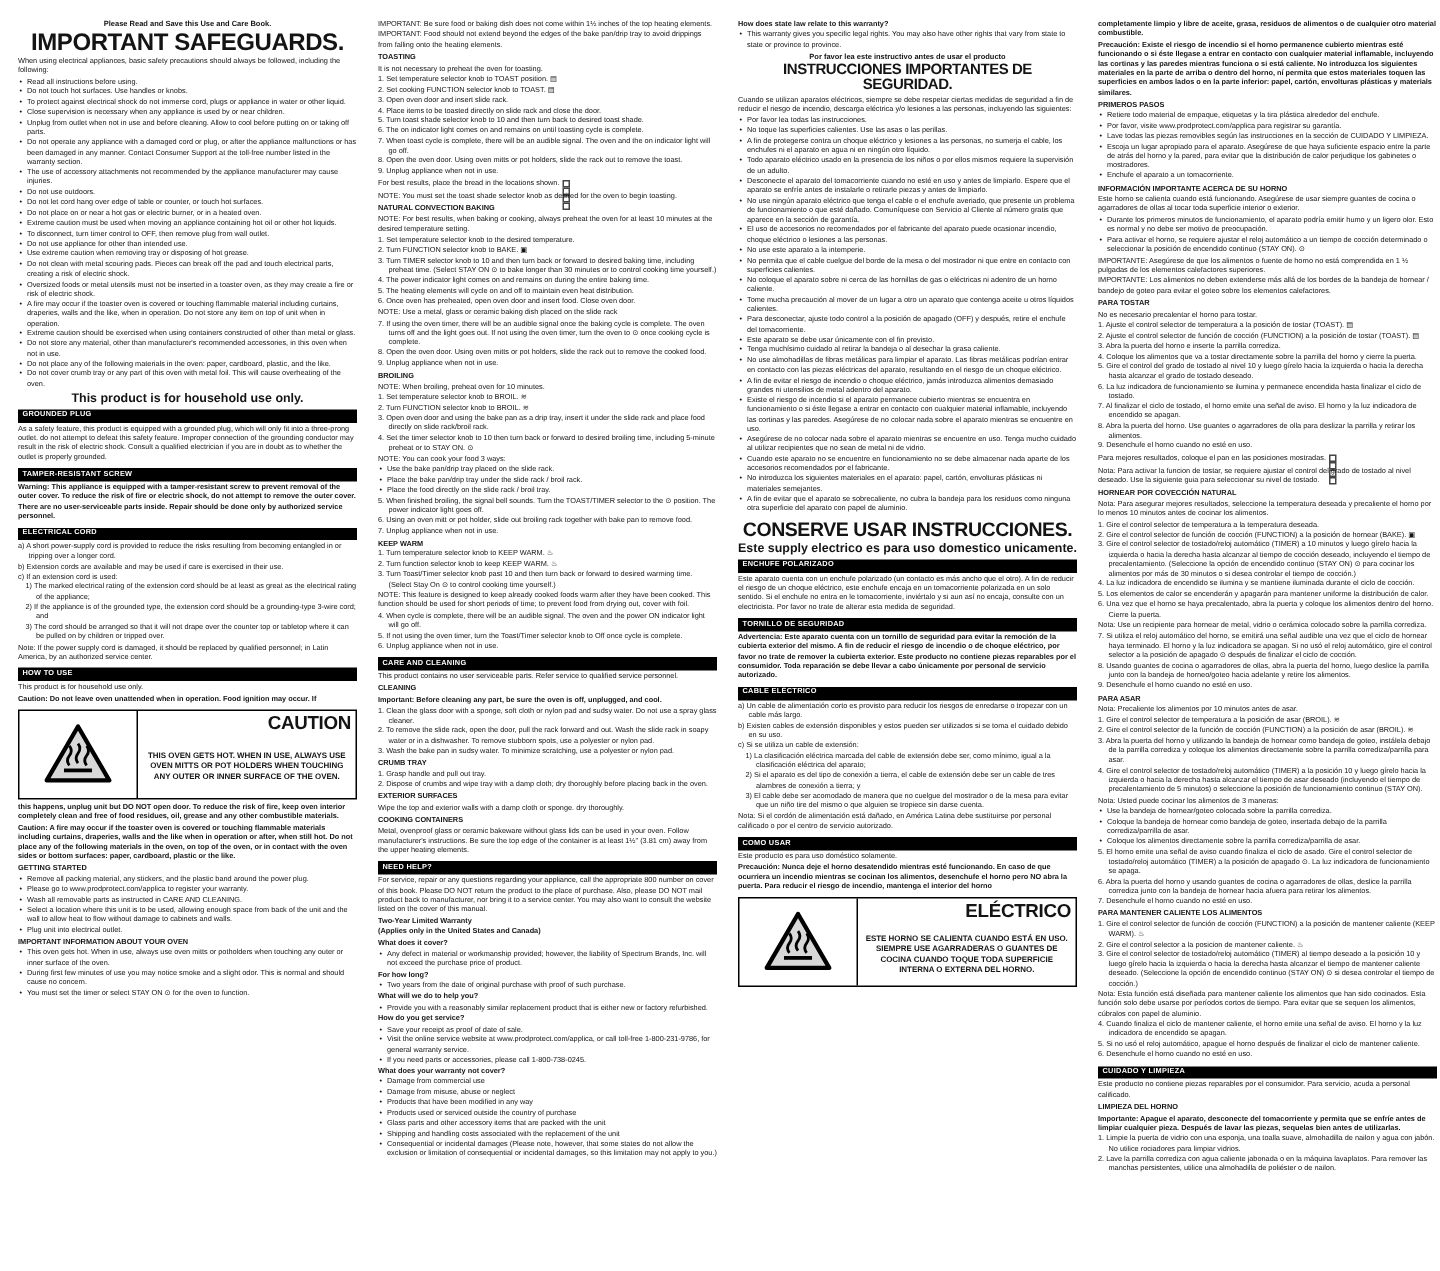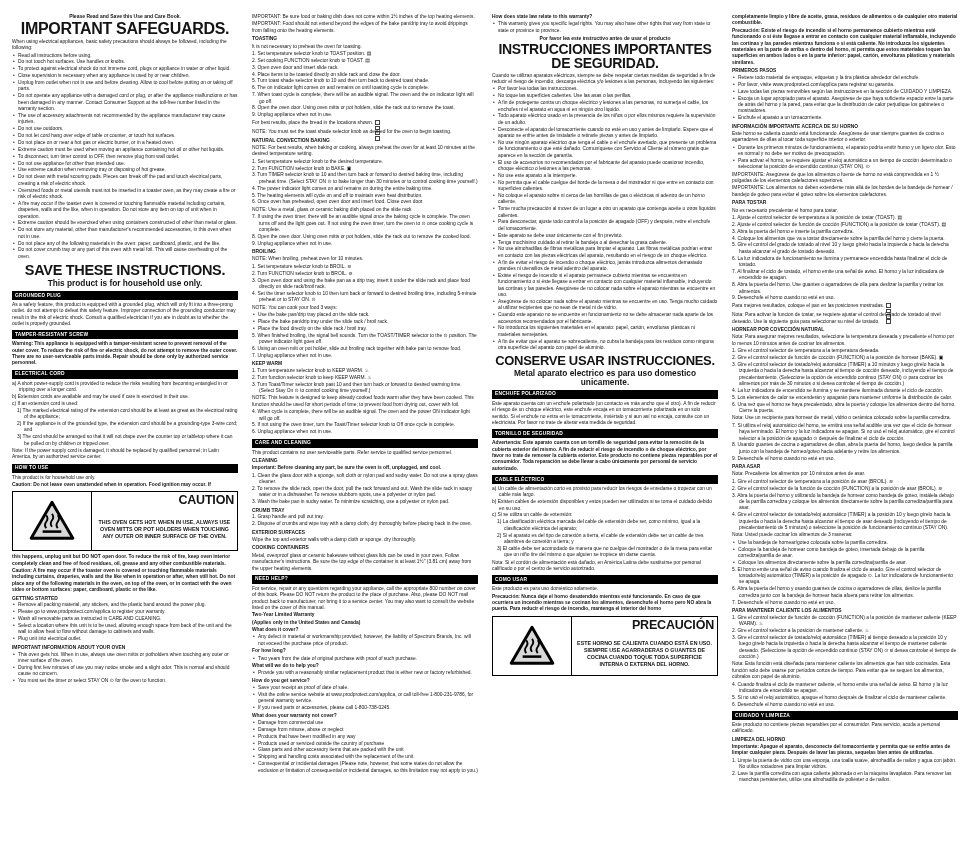--- a/index.html
+++ b/index.html
@@ -3,21 +3,21 @@
 <meta charset="utf-8">
 <style>
   html,body{margin:0;padding:0;background:#fff;}
   .page{width:960px;height:847px;background:#fff;box-sizing:border-box;
         display:flex;gap:14px;padding:13px 12px 8px 12px;overflow:hidden;
         font-family:"Liberation Sans",sans-serif;color:#141414;
         font-size:4.9px;line-height:1.3;}
   .col{width:226px;flex:0 0 226px;overflow:hidden;}
   .hsmall{font-size:5px;font-weight:bold;text-align:center;margin:0 0 1px;}
   .h1{font-size:16px;font-weight:bold;text-align:center;line-height:1.02;margin:1px 0 2px;letter-spacing:-0.3px;}
-  .h1.sm{font-size:14px;}
+  .h1.sm{font-size:10px;}
   .h2{font-size:14.5px;font-weight:bold;text-align:center;line-height:1.02;margin:3px 0 1px;letter-spacing:-0.3px;}
   .h2.sm{font-size:13px;}
   .h3{font-size:8.3px;font-weight:bold;text-align:center;margin:0 0 3px;line-height:1.1;}
   .bar{background:#000;color:#fff;font-weight:bold;font-size:4.9px;padding:1.5px 3px 1px;margin:3px 0 2px;letter-spacing:.2px;}
   .p{margin:1px 0;}
   .pb{font-weight:bold;margin:1px 0;}
   .sub{font-weight:bold;margin:2px 0 0;}
   .ul{margin:0.5px 0;}
   .li{position:relative;padding-left:6px;margin:0.5px 0;}
   .li:before{content:"\2022";position:absolute;left:1px;top:0;}
@@ -56,21 +56,20 @@
         <div class="li">Do not use appliance for other than intended use.</div>
         <div class="li">Use extreme caution when removing tray or disposing of hot grease.</div>
         <div class="li">Do not clean with metal scouring pads. Pieces can break off the pad and touch electrical parts, creating a risk of electric shock.</div>
         <div class="li">Oversized foods or metal utensils must not be inserted in a toaster oven, as they may create a fire or risk of electric shock.</div>
         <div class="li">A fire may occur if the toaster oven is covered or touching flammable material including curtains, draperies, walls and the like, when in operation. Do not store any item on top of unit when in operation.</div>
         <div class="li">Extreme caution should be exercised when using containers constructed of other than metal or glass.</div>
         <div class="li">Do not store any material, other than manufacturer's recommended accessories, in this oven when not in use.</div>
         <div class="li">Do not place any of the following materials in the oven: paper, cardboard, plastic, and the like.</div>
         <div class="li">Do not cover crumb tray or any part of this oven with metal foil. This will cause overheating of the oven.</div>
       </div>
-      <div class="h2">SAVE THESE INSTRUCTIONS.</div>
       <div class="h3">This product is for household use only.</div>
       <div class="bar">GROUNDED PLUG</div>
       <div class="p">As a safety feature, this product is equipped with a grounded plug, which will only fit into a three-prong outlet. do not attempt to defeat this safety feature. Improper connection of the grounding conductor may result in the risk of electric shock. Consult a qualified electrician if you are in doubt as to whether the outlet is properly grounded.</div>
       <div class="bar">TAMPER-RESISTANT SCREW</div>
       <div class="pb">Warning: This appliance is equipped with a tamper-resistant screw to prevent removal of the outer cover. To reduce the risk of fire or electric shock, do not attempt to remove the outer cover. There are no user-serviceable parts inside. Repair should be done only by authorized service personnel.</div>
       <div class="bar">ELECTRICAL CORD</div>
       <div class="ol">
         <div class="num">a) A short power-supply cord is provided to reduce the risks resulting from becoming entangled in or tripping over a longer cord.</div>
         <div class="num">b) Extension cords are available and may be used if care is exercised in their use.</div>
         <div class="num">c) If an extension cord is used:</div>
@@ -261,21 +260,21 @@
         <div class="li">Tenga muchísimo cuidado al retirar la bandeja o al desechar la grasa caliente.</div>
         <div class="li">No use almohadillas de fibras metálicas para limpiar el aparato. Las fibras metálicas podrían entrar en contacto con las piezas eléctricas del aparato, resultando en el riesgo de un choque eléctrico.</div>
         <div class="li">A fin de evitar el riesgo de incendio o choque eléctrico, jamás introduzca alimentos demasiado grandes ni utensilios de metal adentro del aparato.</div>
         <div class="li">Existe el riesgo de incendio si el aparato permanece cubierto mientras se encuentra en funcionamiento o si éste llegase a entrar en contacto con cualquier material inflamable, incluyendo las cortinas y las paredes. Asegúrese de no colocar nada sobre el aparato mientras se encuentre en uso.</div>
         <div class="li">Asegúrese de no colocar nada sobre el aparato mientras se encuentre en uso. Tenga mucho cuidado al utilizar recipientes que no sean de metal ni de vidrio.</div>
         <div class="li">Cuando este aparato no se encuentre en funcionamiento no se debe almacenar nada aparte de los accesorios recomendados por el fabricante.</div>
         <div class="li">No introduzca los siguientes materiales en el aparato: papel, cartón, envolturas plásticas ni materiales semejantes.</div>
         <div class="li">A fin de evitar que el aparato se sobrecaliente, no cubra la bandeja para los residuos como ninguna otra superficie del aparato con papel de aluminio.</div>
       </div>
       <div class="h2 sm">CONSERVE USAR INSTRUCCIONES.</div>
-      <div class="h3">Metal aparato electrico es para uso domestico unicamente.</div>
+      <div class="h3">Este supply electrico es para uso domestico unicamente.</div>
       <div class="bar">ENCHUFE POLARIZADO</div>
       <div class="p">Este aparato cuenta con un enchufe polarizado (un contacto es más ancho que el otro). A fin de reducir el riesgo de un choque eléctrico, este enchufe encaja en un tomacorriente polarizada en un solo sentido. Si el enchufe no entra en le tomacorriente, inviértalo y si aun así no encaja, consulte con un electricista. Por favor no trate de alterar esta medida de seguridad.</div>
       <div class="bar">TORNILLO DE SEGURIDAD</div>
       <div class="pb">Advertencia: Este aparato cuenta con un tornillo de seguridad para evitar la remoción de la cubierta exterior del mismo. A fin de reducir el riesgo de incendio o de choque eléctrico, por favor no trate de remover la cubierta exterior. Este producto no contiene piezas reparables por el consumidor. Toda reparación se debe llevar a cabo únicamente por personal de servicio autorizado.</div>
       <div class="bar">CABLE ELÉCTRICO</div>
       <div class="ol">
         <div class="num">a) Un cable de alimentación corto es provisto para reducir los riesgos de enredarse o tropezar con un cable más largo.</div>
         <div class="num">b) Existen cables de extensión disponibles y estos pueden ser utilizados si se toma el cuidado debido en su uso.</div>
         <div class="num">c) Si se utiliza un cable de extensión:</div>
         <div class="num2">1) La clasificación eléctrica marcada del cable de extensión debe ser, como mínimo, igual a la clasificación eléctrica del aparato;</div>
@@ -290,21 +289,21 @@
         <div class="cicon">
           <svg viewBox="0 0 64 58" width="46" height="42">
             <path d="M32 3 L61 53 L3 53 Z" fill="#d8d8d8" stroke="#000" stroke-width="4" stroke-linejoin="round"></path>
             <rect x="19" y="42" width="26" height="3.5" fill="#000"></rect>
             <path d="M24 21 q3.5 4.5 0 9 q-3.5 4.5 0 9" fill="none" stroke="#000" stroke-width="2.6"></path>
             <path d="M32 19 q3.5 4.5 0 9 q-3.5 4.5 0 9" fill="none" stroke="#000" stroke-width="2.6"></path>
             <path d="M40 21 q3.5 4.5 0 9 q-3.5 4.5 0 9" fill="none" stroke="#000" stroke-width="2.6"></path>
           </svg>
         </div>
         <div class="cbody">
-          <div class="ctitle">PRECAUCIÓN</div>
+          <div class="ctitle">ELÉCTRICO</div>
           <hr class="crule">
           <div class="ctext">ESTE HORNO SE CALIENTA CUANDO ESTÁ EN USO. SIEMPRE USE AGARRADERAS O GUANTES DE COCINA CUANDO TOQUE TODA SUPERFICIE INTERNA O EXTERNA DEL HORNO.</div>
         </div>
       </div>
     </div>
     <div class="col">
       <div class="pb">completamente limpio y libre de aceite, grasa, residuos de alimentos o de cualquier otro material combustible.</div>
       <div class="pb">Precaución: Existe el riesgo de incendio si el horno permanence cubierto mientras esté funcionando o si éste llegase a entrar en contacto con cualquier material inflamable, incluyendo las cortinas y las paredes mientras funciona o si está caliente. No introduzca los siguientes materiales en la parte de arriba o dentro del horno, ní permita que estos materiales toquen las superficies en ambos lados o en la parte inferior: papel, cartón, envolturas plásticas y materials similares.</div>
       <div class="sub">PRIMEROS PASOS</div>
       <div class="ul">

